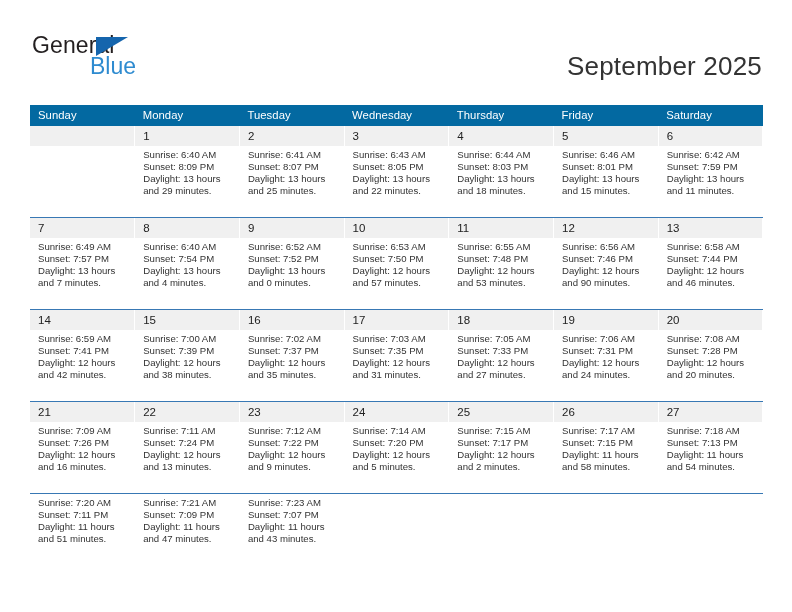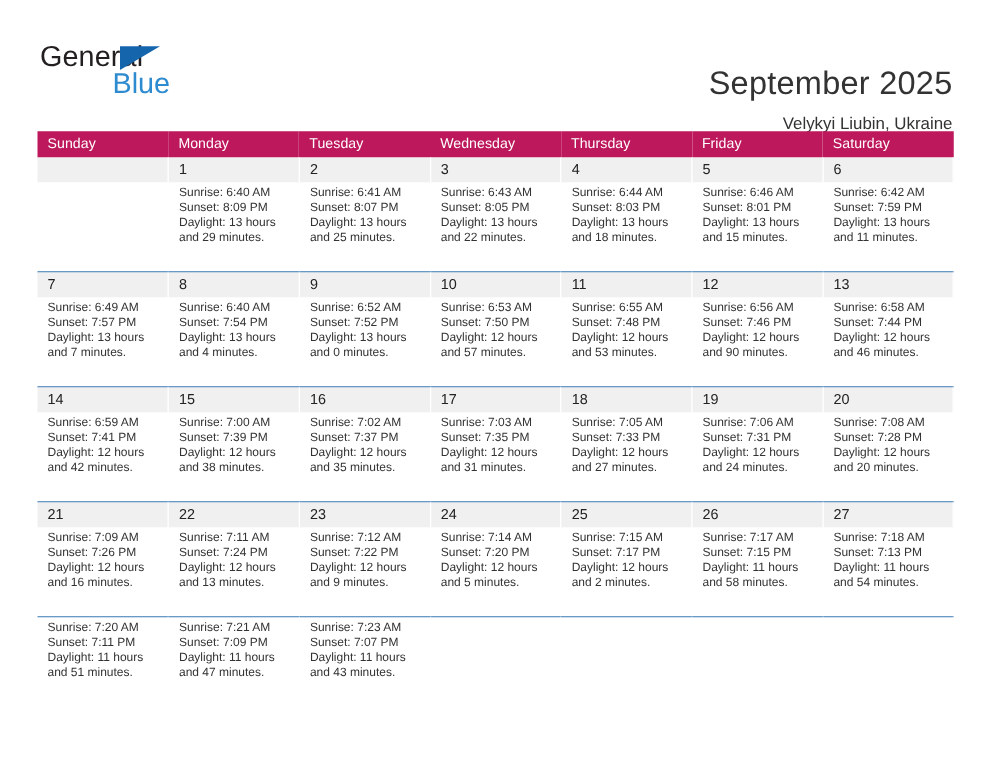--- a/index.html
+++ b/index.html
@@ -91,21 +91,21 @@
     position: absolute;
     left: 30px;
     top: 105px;
     width: 733px;
     border-collapse: collapse;
     table-layout: fixed;
   }
   .calendar col { width: 104.71px; }
 
   .dow-row th {
-    background: #be185d;
+    background: #0369a1;
     color: #ffffff;
     font-size: 11.3px;
     font-weight: normal;
     text-align: left;
     padding: 4px 0 5px 8px;
     height: 11px;
     vertical-align: middle;
     letter-spacing: 0.05px;
   }
 
@@ -147,21 +147,20 @@
   <div class="header">
 
     <div class="logo">
       <span class="logo-general">General</span>
       <span class="logo-triangle"></span>
       <span class="logo-blue">Blue</span>
     </div>
 
     <div class="title-block">
       <h1 class="cal-title">September 2025</h1>
-      <div class="cal-subtitle">Velykyi Liubin, Ukraine</div>
     </div>
 
   </div>
 
   <table class="calendar">
     <colgroup>
       <col>
         <col>
         <col>
         <col>

